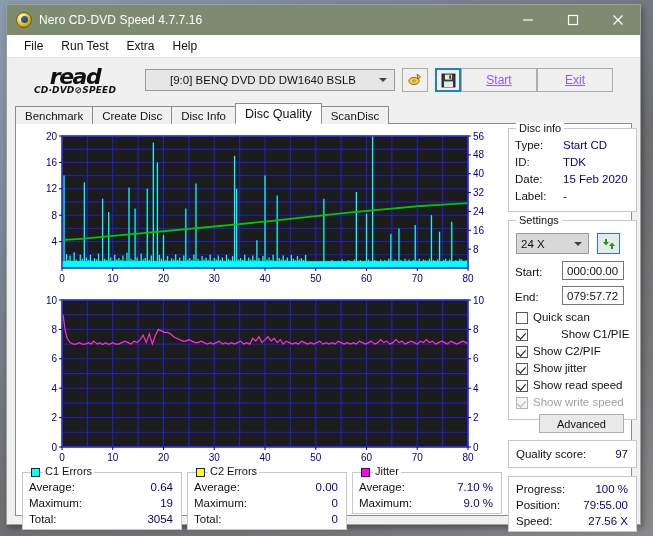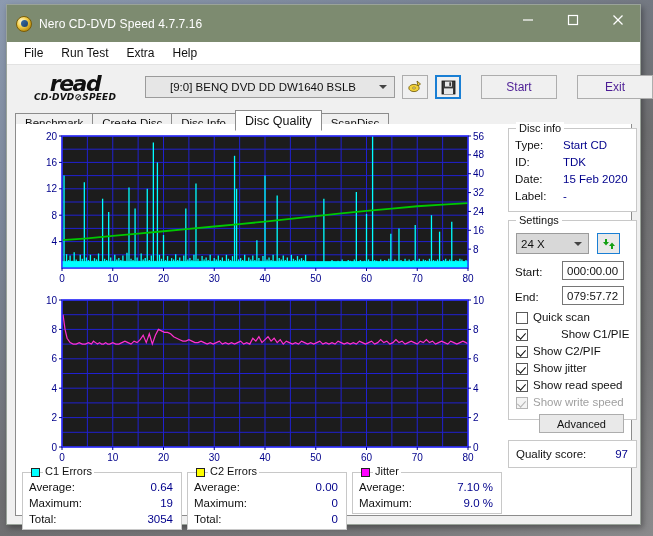--- a/index.html
+++ b/index.html
@@ -10,21 +10,21 @@
   }
   
   #window{
     position:absolute;left:6px;top:4px;width:635px;height:521px;
     background:#f0f0f0;border:1px solid #9aa39a;
     box-shadow:2px 3px 6px rgba(0,0,0,.35);
     box-sizing:border-box;
   }
   
   #titlebar{
-    height:37px;background:#7d8b70;display:flex;align-items:center;
+    height:30px;background:#7d8b70;display:flex;align-items:center;
     position:relative;
   }
   #app-icon{
     width:16px;height:16px;margin-left:9px;margin-right:7px;border-radius:50%;
     background:radial-gradient(circle at 35% 32%,#fffbe0 0%,#f5d352 38%,#c79a18 70%,#8c6a08 100%);
     border:1px solid #7a5c06;position:relative;box-sizing:border-box;flex:0 0 auto;
   }
   #app-icon:after{
     content:"";position:absolute;left:4px;top:3px;width:7px;height:7px;border-radius:50%;
     background:linear-gradient(135deg,#3a6ea5,#1d3f68);
@@ -61,23 +61,23 @@
     position:absolute;right:7px;top:50%;transform:translateY(-50%);
     width:0;height:0;border-left:4px solid transparent;border-right:4px solid transparent;
     border-top:4px solid #444;
   }
   .iconbtn{
     width:26px;height:24px;background:#f0f0f0;border:1px solid #adadad;margin-left:7px;
     display:flex;align-items:center;justify-content:center;box-sizing:border-box;flex:0 0 auto;
   }
   .iconbtn.focus{border:2px solid #1a7fd4;}
   .tbtn{
-    width:76px;height:24px;background:#f0f0f0;border:1px solid #adadad;margin-left:20px;
-    display:flex;align-items:center;justify-content:center;font-size:12px;color:#4c1d95;
-    box-sizing:border-box;flex:0 0 auto;
+    width:76px;height:24px;background:#f0f0f0;border:1px solid #adadad;margin-left:0;
+    display:flex;align-items:center;justify-content:center;font-size:12px;color:#8b5cf6;
+    box-sizing:border-box;flex:0 0 auto;text-decoration:underline;
   }
   
   #tabstrip{
     height:21px;margin:0 8px;position:relative;display:flex;align-items:flex-end;
     border-bottom:1px solid #8c8c8c;
   }
   .tab{
     height:18px;padding:0 9px;font-size:11.5px;color:#111;display:flex;align-items:center;
     border:1px solid #8c8c8c;border-bottom:none;background:#f0f0f0;margin-right:-1px;
     box-sizing:border-box;position:relative;top:1px;
@@ -611,20 +611,28 @@
       <div class="cbl dis" style="left:24px;top:175px;">Show write speed</div>
 
       <div class="btn" style="left:30px;top:193px;width:85px;height:19px;">Advanced</div>
     </div>
 
     <div class="group" style="left:492px;top:316px;width:129px;height:28px;">
       <div class="row" style="left:7px;top:7px;">Quality score:</div>
       <div class="val" style="right:8px;top:7px;position:absolute;">97</div>
     </div>
 
+    <div class="group" style="left:492px;top:352px;width:129px;height:56px;">
+      <div class="row" style="left:7px;top:6px;">Progress:</div>
+      <div class="val" style="right:8px;top:6px;">100 %</div>
+      <div class="row" style="left:7px;top:22px;">Position:</div>
+      <div class="val" style="right:8px;top:22px;">79:55.00</div>
+      <div class="row" style="left:7px;top:38px;">Speed:</div>
+      <div class="val" style="right:8px;top:38px;">27.56 X</div>
+    </div>
 
     <div class="group" style="left:6px;top:348px;width:160px;height:58px;">
       <div class="swatch" style="left:8px;top:-5px;background:#00ffff;"></div>
       <div class="legendlabel" style="left:20px;top:-8px;">C1 Errors</div>
       <div class="row" style="left:6px;top:8px;">Average:</div>
       <div class="val" style="right:8px;top:8px;">0.64</div>
       <div class="row" style="left:6px;top:24px;">Maximum:</div>
       <div class="val" style="right:8px;top:24px;">19</div>
       <div class="row" style="left:6px;top:40px;">Total:</div>
       <div class="val" style="right:8px;top:40px;">3054</div>

